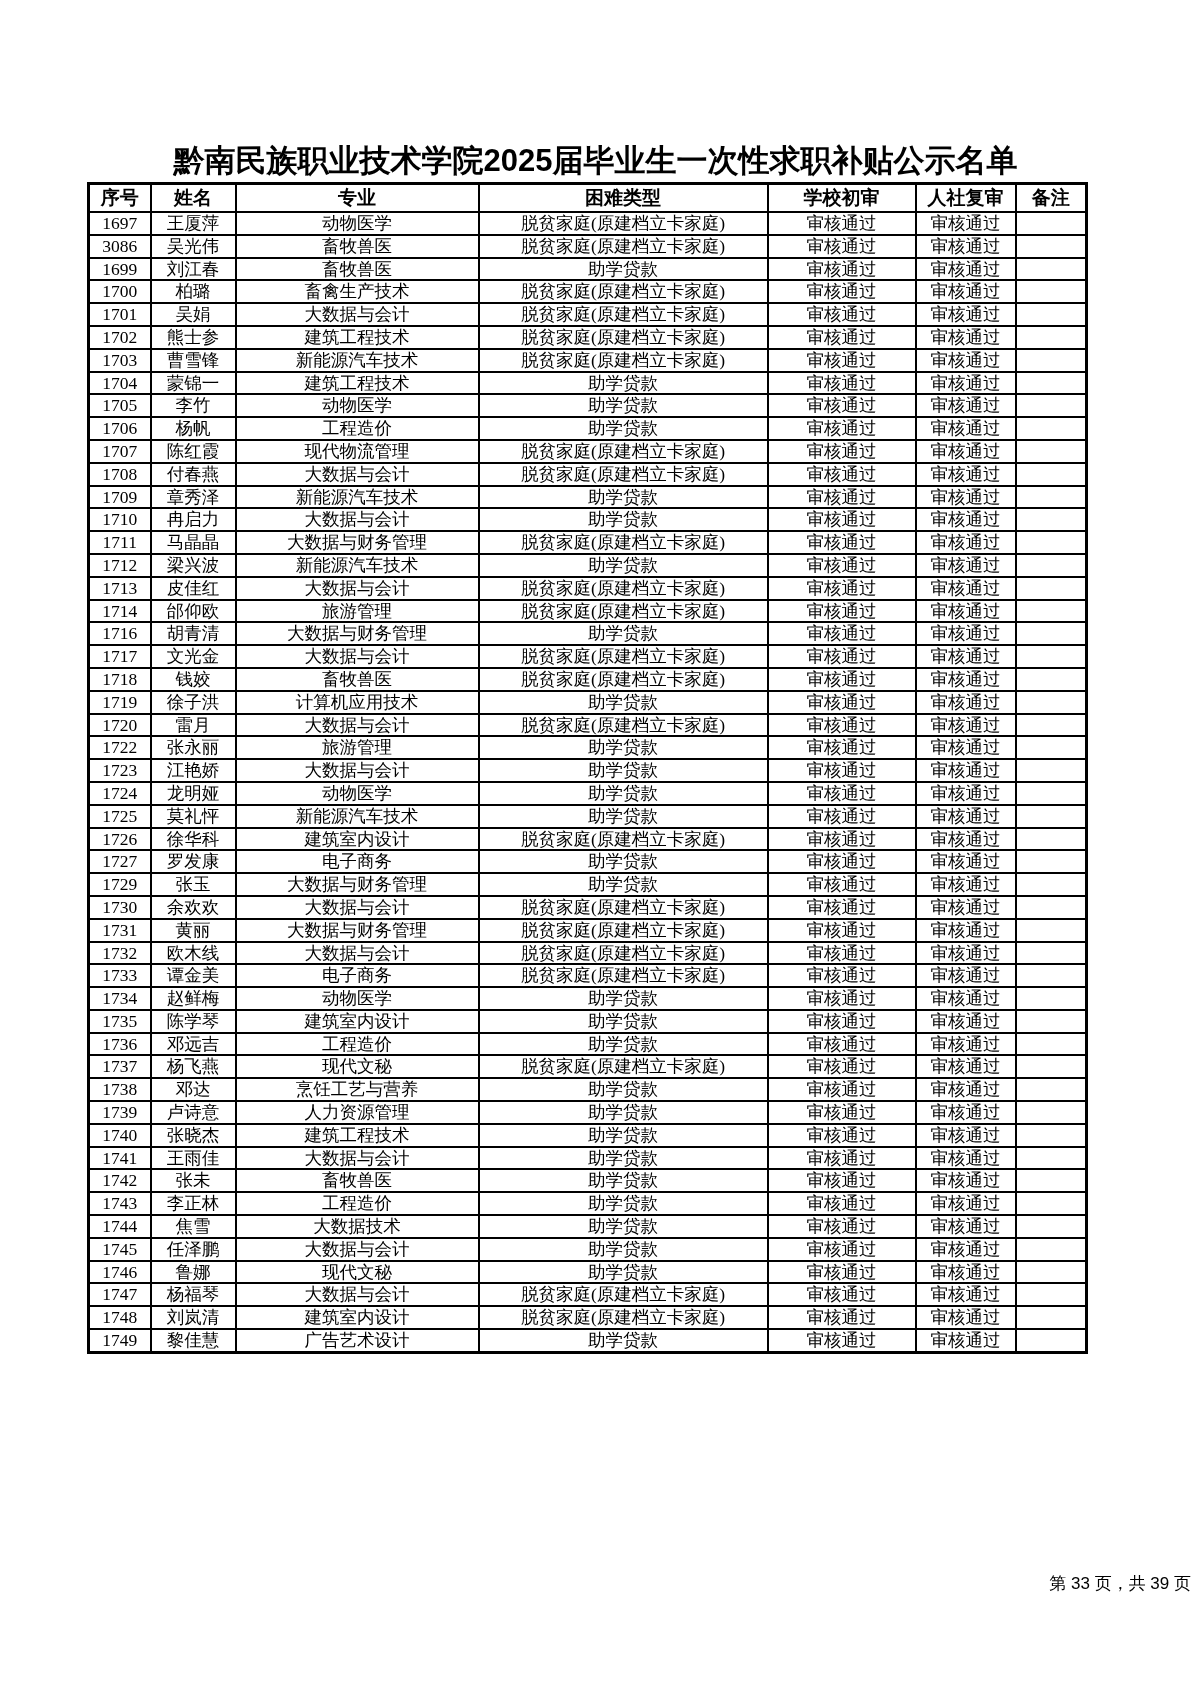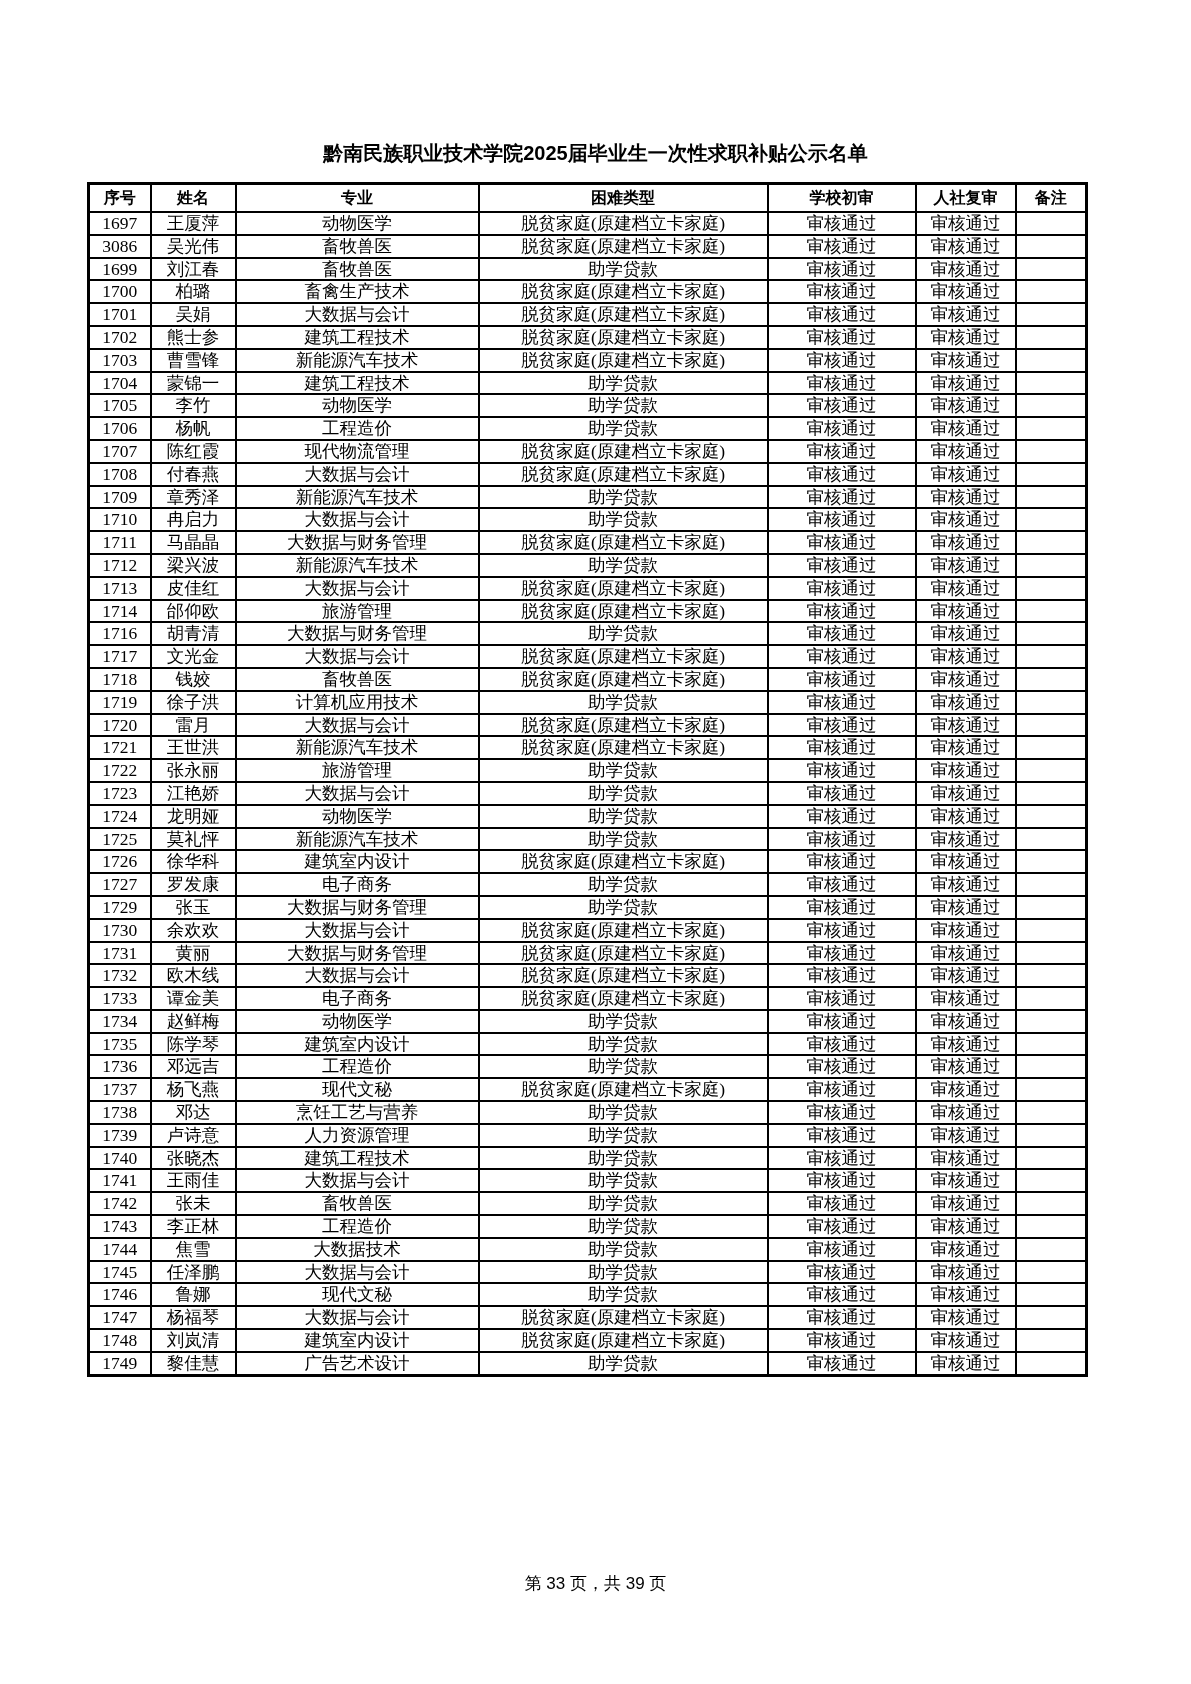--- a/index.html
+++ b/index.html
@@ -15,21 +15,21 @@
     font-family: "Liberation Serif", serif;
   }
   .doc-title {
     position: absolute;
     top: 140px;
     left: 0;
     width: 100%;
     text-align: center;
     font-family: "Liberation Sans", sans-serif;
     font-weight: bold;
-    font-size: 20px;
+    font-size: 31px;
     letter-spacing: 0px;
     white-space: nowrap;
   }
   table.roster {
     position: absolute;
     top: 182px;
     left: 87px;
     width: 998px;
     border-collapse: collapse;
     table-layout: fixed;
@@ -39,41 +39,41 @@
     border: 2px solid #000;
     text-align: center;
     vertical-align: middle;
     padding: 0 2px;
     overflow: hidden;
     white-space: nowrap;
   }
   table.roster th {
     font-family: Liberation Mono, monospace;
     font-weight: bold;
-    font-size: 16px;
+    font-size: 19px;
     height: 26px;
   }
   table.roster td {
     font-size: 17.5px;
     height: 20.8px;
     line-height: 20.8px;
   }
   col.c-no     { width: 62px;  }
   col.c-name   { width: 85px;  }
   col.c-major  { width: 243px; }
   col.c-diff   { width: 289px; }
   col.c-school { width: 148px; }
   col.c-hr     { width: 100px; }
   col.c-remark { width: 71px;  }
   .page-footer {
     position: absolute;
     top: 1572px;
     left: 0;
     width: 100%;
-    text-align: center;
+    text-align: right;
     font-family: "Liberation Sans", sans-serif;
     font-size: 17px;
   }
 </style>
 </head>
 <body>
 
 <div class="doc-title">黔南民族职业技术学院2025届毕业生一次性求职补贴公示名单</div>
 
 <table class="roster">
@@ -299,29 +299,20 @@
       <tr>
         <td>1720</td>
         <td>雷月</td>
         <td>大数据与会计</td>
         <td>脱贫家庭(原建档立卡家庭)</td>
         <td>审核通过</td>
         <td>审核通过</td>
         <td></td>
       </tr>
       <tr>
-        <td>1721</td>
-        <td>王世洪</td>
-        <td>新能源汽车技术</td>
-        <td>脱贫家庭(原建档立卡家庭)</td>
-        <td>审核通过</td>
-        <td>审核通过</td>
-        <td></td>
-      </tr>
-      <tr>
         <td>1722</td>
         <td>张永丽</td>
         <td>旅游管理</td>
         <td>助学贷款</td>
         <td>审核通过</td>
         <td>审核通过</td>
         <td></td>
       </tr>
       <tr>
         <td>1723</td>

